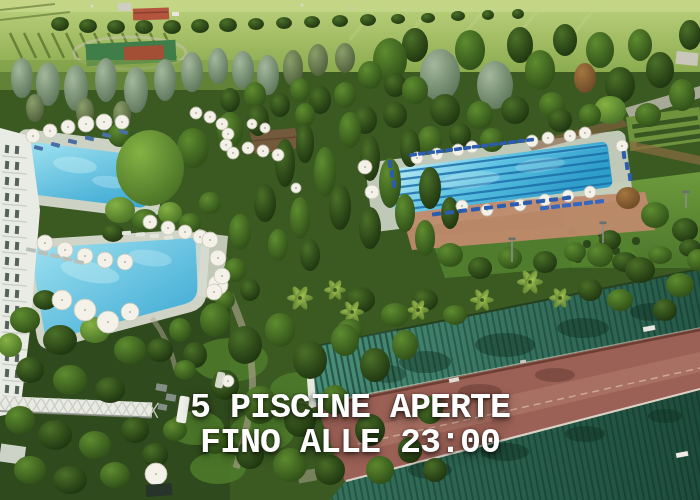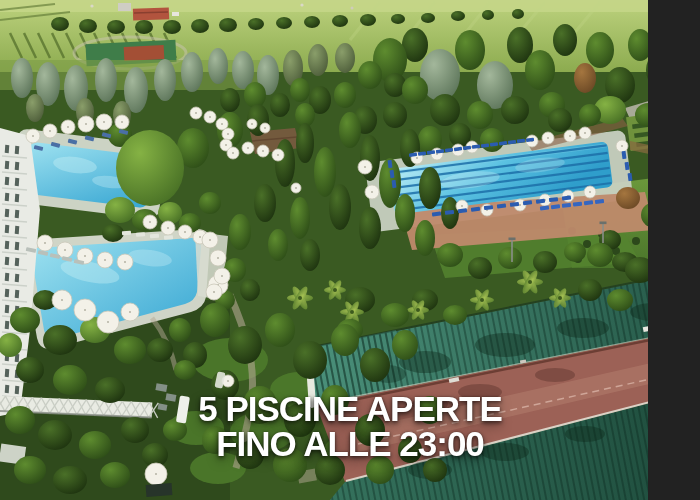--- a/index.html
+++ b/index.html
@@ -1,16 +1,16 @@
 <!DOCTYPE html>
 <html><head>
 <meta charset="utf-8">
 <style>
   html,body{margin:0;padding:0;background:#222;}
-  .stage{position:relative;width:648px;height:500px;overflow:hidden;font-family:Liberation Sans, sans-serif;}
+  .stage{position:relative;width:700px;height:500px;overflow:hidden;font-family:Liberation Mono, monospace;}
   .stage svg{position:absolute;left:0;top:0;}
   .promo{position:absolute;left:0;top:391px;width:700px;text-align:center;color:#fff;
          font-weight:700;font-size:35px;line-height:35px;letter-spacing:-1px;
          text-shadow:0 2px 4px rgba(0,0,0,.6),0 5px 12px rgba(0,0,0,.4),0 0 2px rgba(0,0,0,.35);}
   .promo div{white-space:nowrap;}
 </style>
 </head>
 <body>
 
 <div class="stage">

